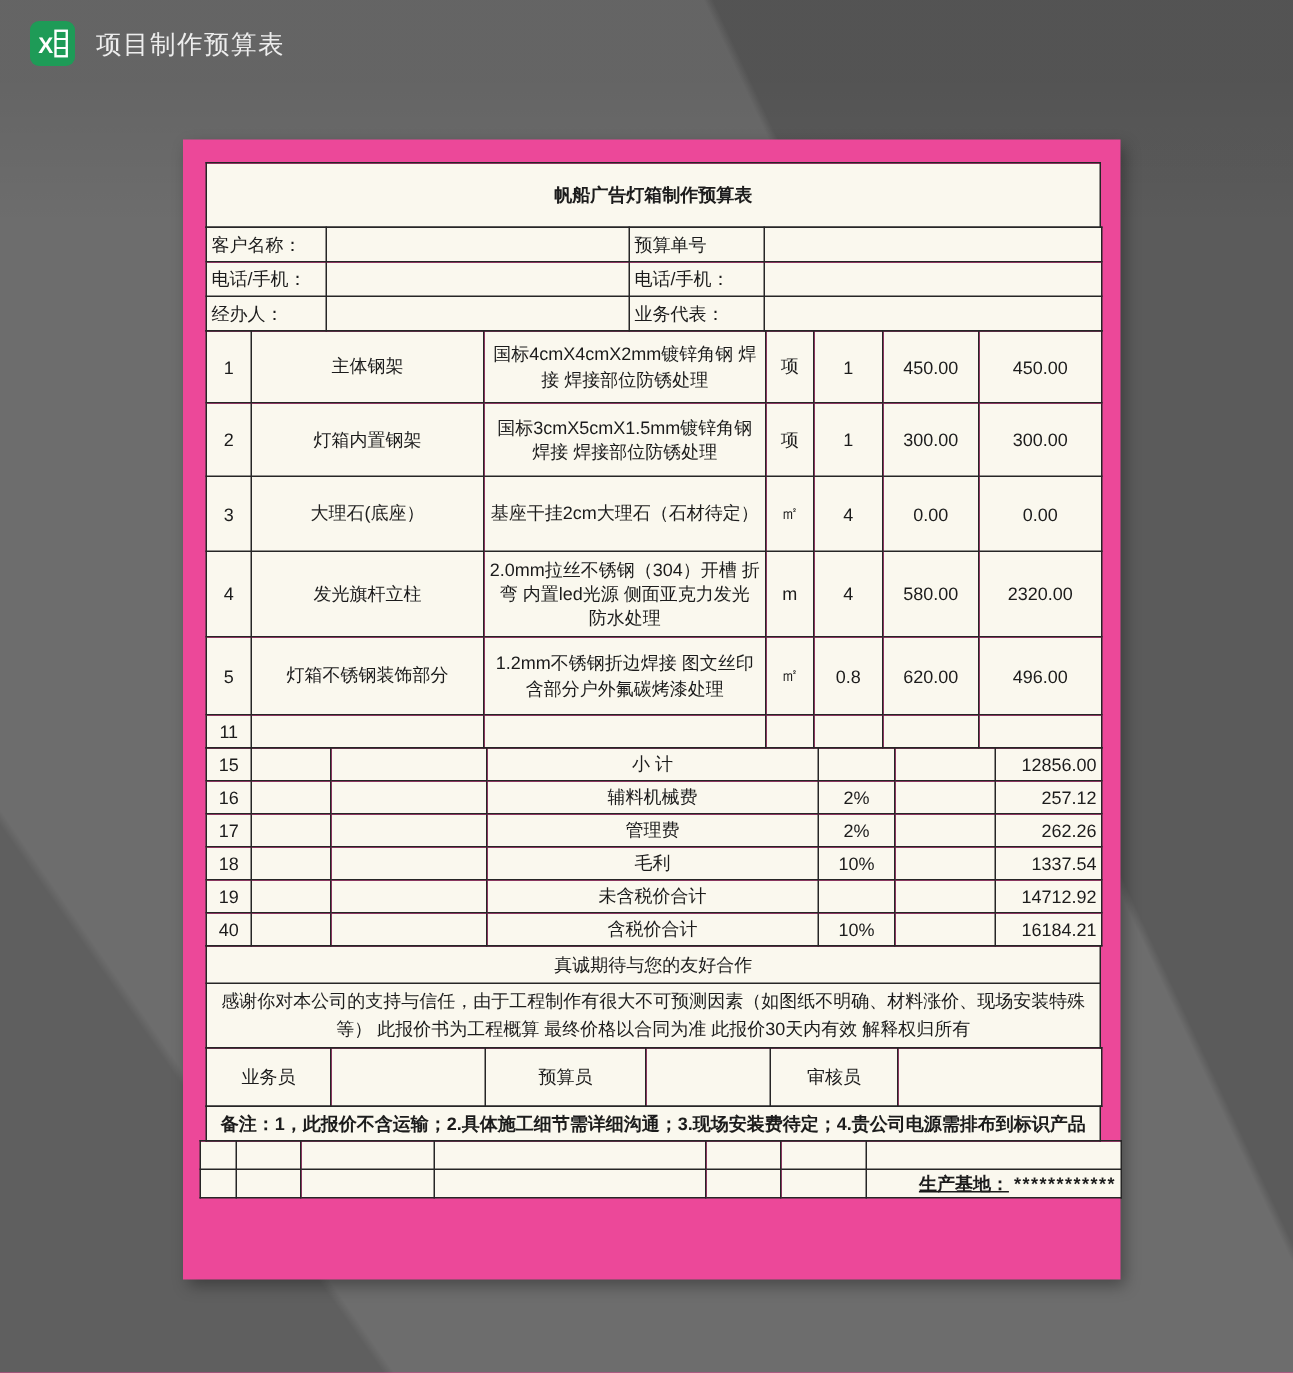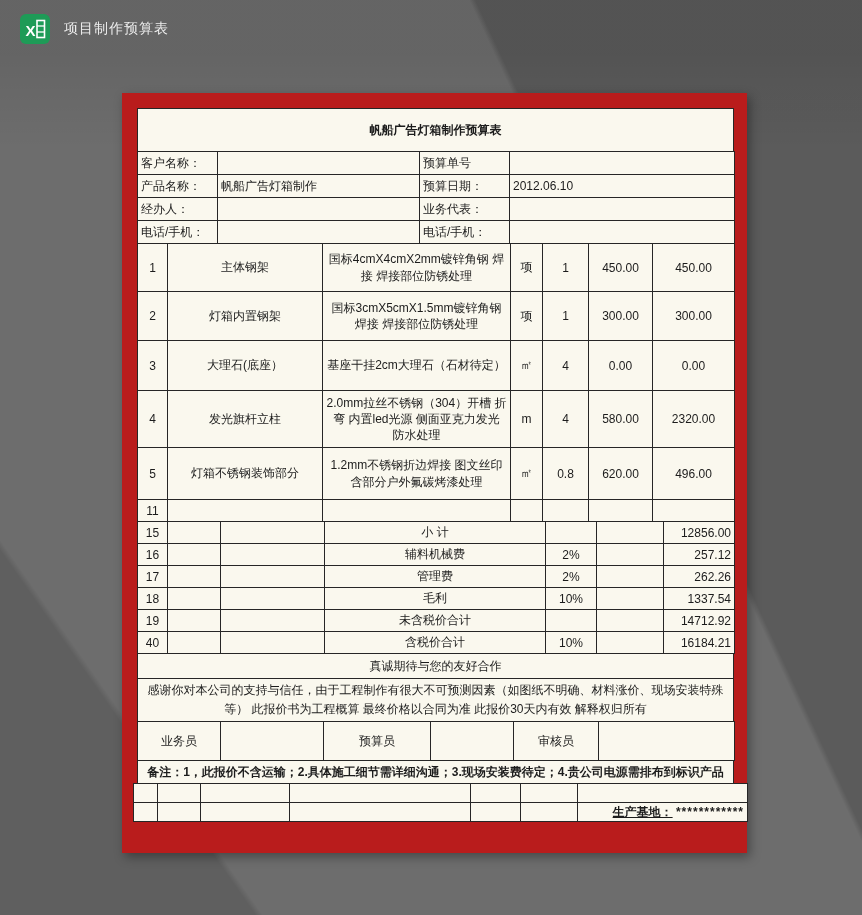--- a/index.html
+++ b/index.html
@@ -6,24 +6,24 @@
   body{
     width:862px;height:915px;position:relative;overflow:hidden;
     font-family:"Liberation Sans","DejaVu Sans",sans-serif;
     background-color:#6d6d6d;
     background-image:
       linear-gradient(245deg, rgba(0,0,0,0.17) 0 30%, rgba(0,0,0,0) 30.5%),
       linear-gradient(55deg, rgba(0,0,0,0.13) 0 17%, rgba(0,0,0,0) 17.5%),
       linear-gradient(180deg, rgba(0,0,0,0.08) 0 55px, rgba(0,0,0,0) 150px);
   }
   .titlebar{position:absolute;left:20px;top:14px;display:flex;align-items:center;gap:14px;}
-  .titlebar .apptitle{color:#ededed;font-size:14px;letter-spacing:1px;}
+  .titlebar .apptitle{color:#ededed;font-size:17px;letter-spacing:1px;}
   .paper{
     position:absolute;left:122px;top:93px;width:625px;height:760px;
-    background:#b91c1c;box-shadow:3px 4px 10px rgba(0,0,0,0.35);
+    background:#ec4899;box-shadow:3px 4px 10px rgba(0,0,0,0.35);
   }
   .sheet{position:absolute;left:15px;top:15px;width:597px;}
   table.t{border-collapse:collapse;table-layout:fixed;width:597px;margin-top:-1px;}
   table.t:first-child{margin-top:0;}
   table.t td, table.t th{
     border:1px solid #262626;background:#faf8ee;color:#1c1c1c;
     font-size:12px;padding:0 3px;overflow:hidden;vertical-align:middle;
   }
   .title-cell{height:42px;text-align:center;font-size:21px;font-weight:bold;color:#000;}
   .lbl{text-align:left;padding-left:6px;height:22px;}
@@ -78,35 +78,29 @@
           <col style="width:225px">
         </colgroup>
       <tbody id="info-body">
   <tr>
     <td class="lbl">客户名称：</td>
     <td class="val"></td>
     <td class="lbl">预算单号</td>
     <td class="val"></td>
   </tr>
   <tr>
-    <td class="lbl">产品名称：</td>
-    <td class="val">帆船广告灯箱制作</td>
-    <td class="lbl">预算日期：</td>
-    <td class="val">2012.06.10</td>
+    <td class="lbl">电话/手机：</td>
+    <td class="val"></td>
+    <td class="lbl">电话/手机：</td>
+    <td class="val"></td>
   </tr>
   <tr>
     <td class="lbl">经办人：</td>
     <td class="val"></td>
     <td class="lbl">业务代表：</td>
-    <td class="val"></td>
-  </tr>
-  <tr>
-    <td class="lbl">电话/手机：</td>
-    <td class="val"></td>
-    <td class="lbl">电话/手机：</td>
     <td class="val"></td>
   </tr>
         </tbody>
     </table>
 
     <table class="t">
       <colgroup>
         <col style="width:30px">
           <col style="width:155px">
           <col style="width:188px">

